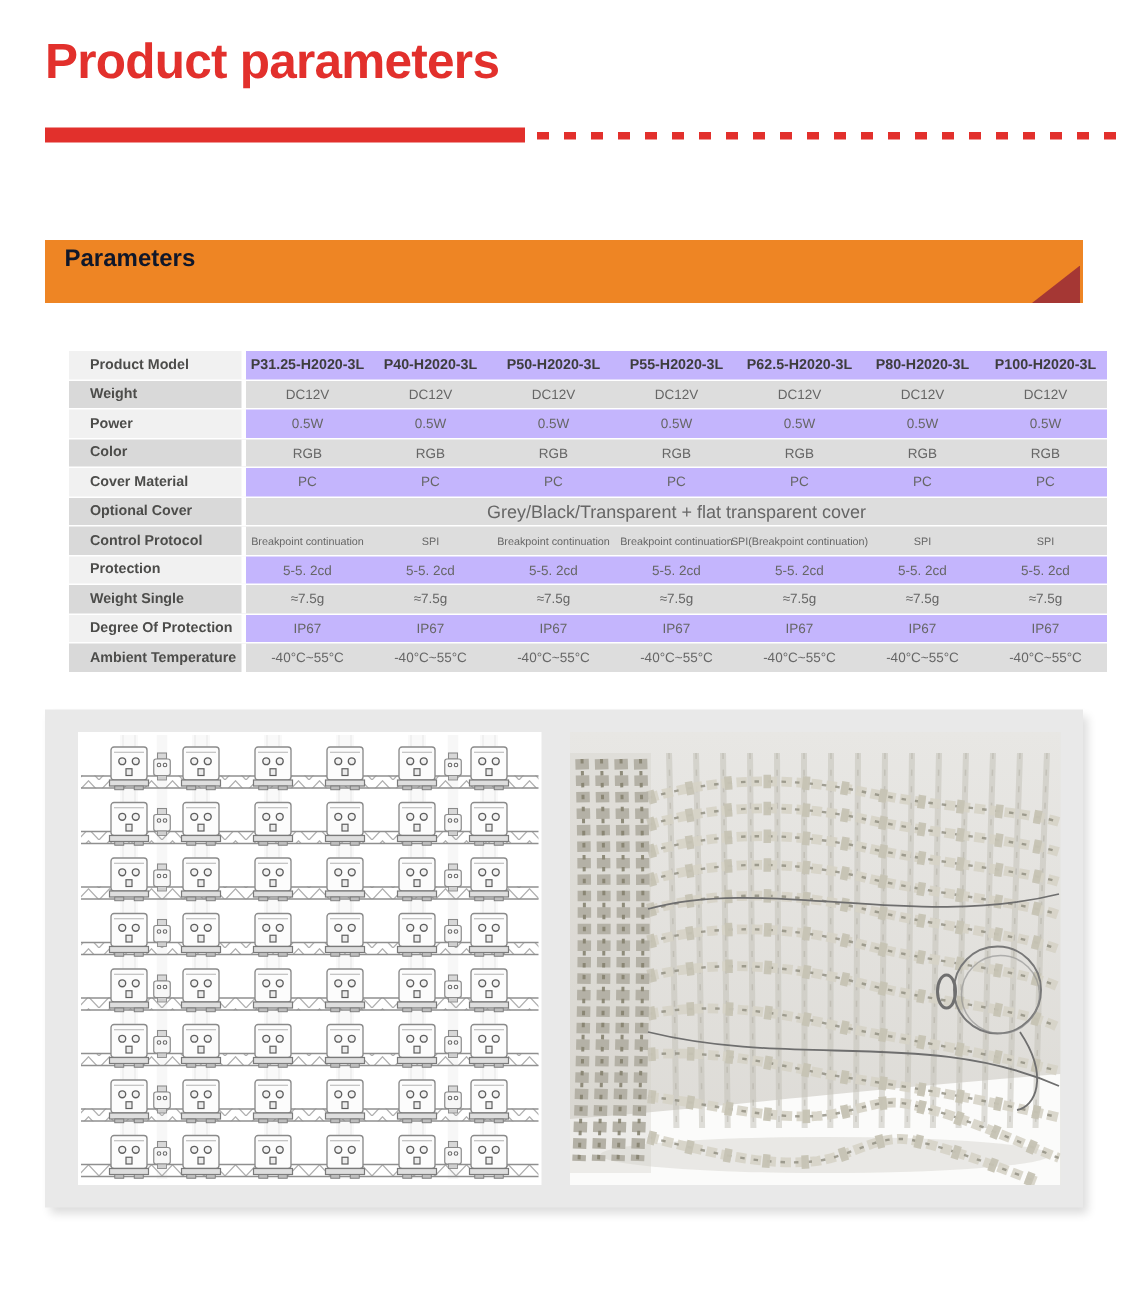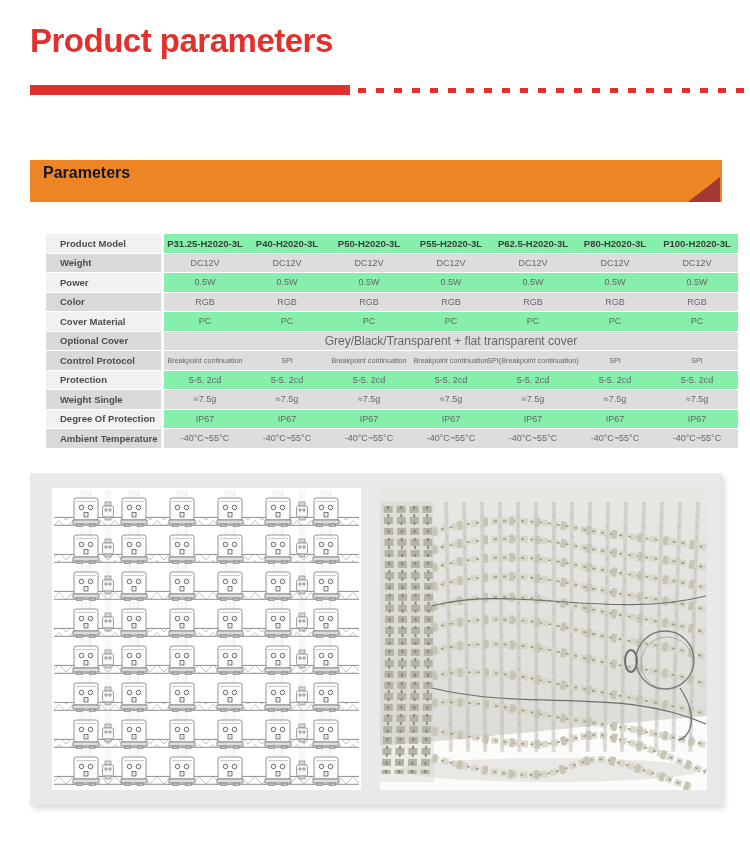--- a/index.html
+++ b/index.html
@@ -35,21 +35,21 @@
   }
   .spec{
     position:absolute;left:46px;top:186px;width:692px;margin-top:48px;
   }
   .t-row{display:flex;height:19.5px;box-sizing:border-box;border-bottom:1px solid #fff;}
   .t-label{
     width:118px;box-sizing:border-box;padding-left:14px;display:flex;align-items:center;
     font-size:9.5px;font-weight:bold;color:#4c4c4a;background:#f1f1f1;
     border-right:3px solid #fff;white-space:nowrap;
   }
-  .t-vals{flex:1;display:flex;background:#86efac;min-width:0;}
+  .t-vals{flex:1;display:flex;background:#c4b5fd;min-width:0;}
   .t-row.gray .t-label{background:#d9d9d9;}
   .t-row.gray .t-vals{background:#dddddd;}
   .t-cell{
     flex:1;display:flex;align-items:center;justify-content:center;
     font-size:9px;color:#666;white-space:nowrap;min-width:0;
   }
   .t-span{
     flex:1;display:flex;align-items:center;justify-content:center;
     font-size:12px;color:#666;
   }

